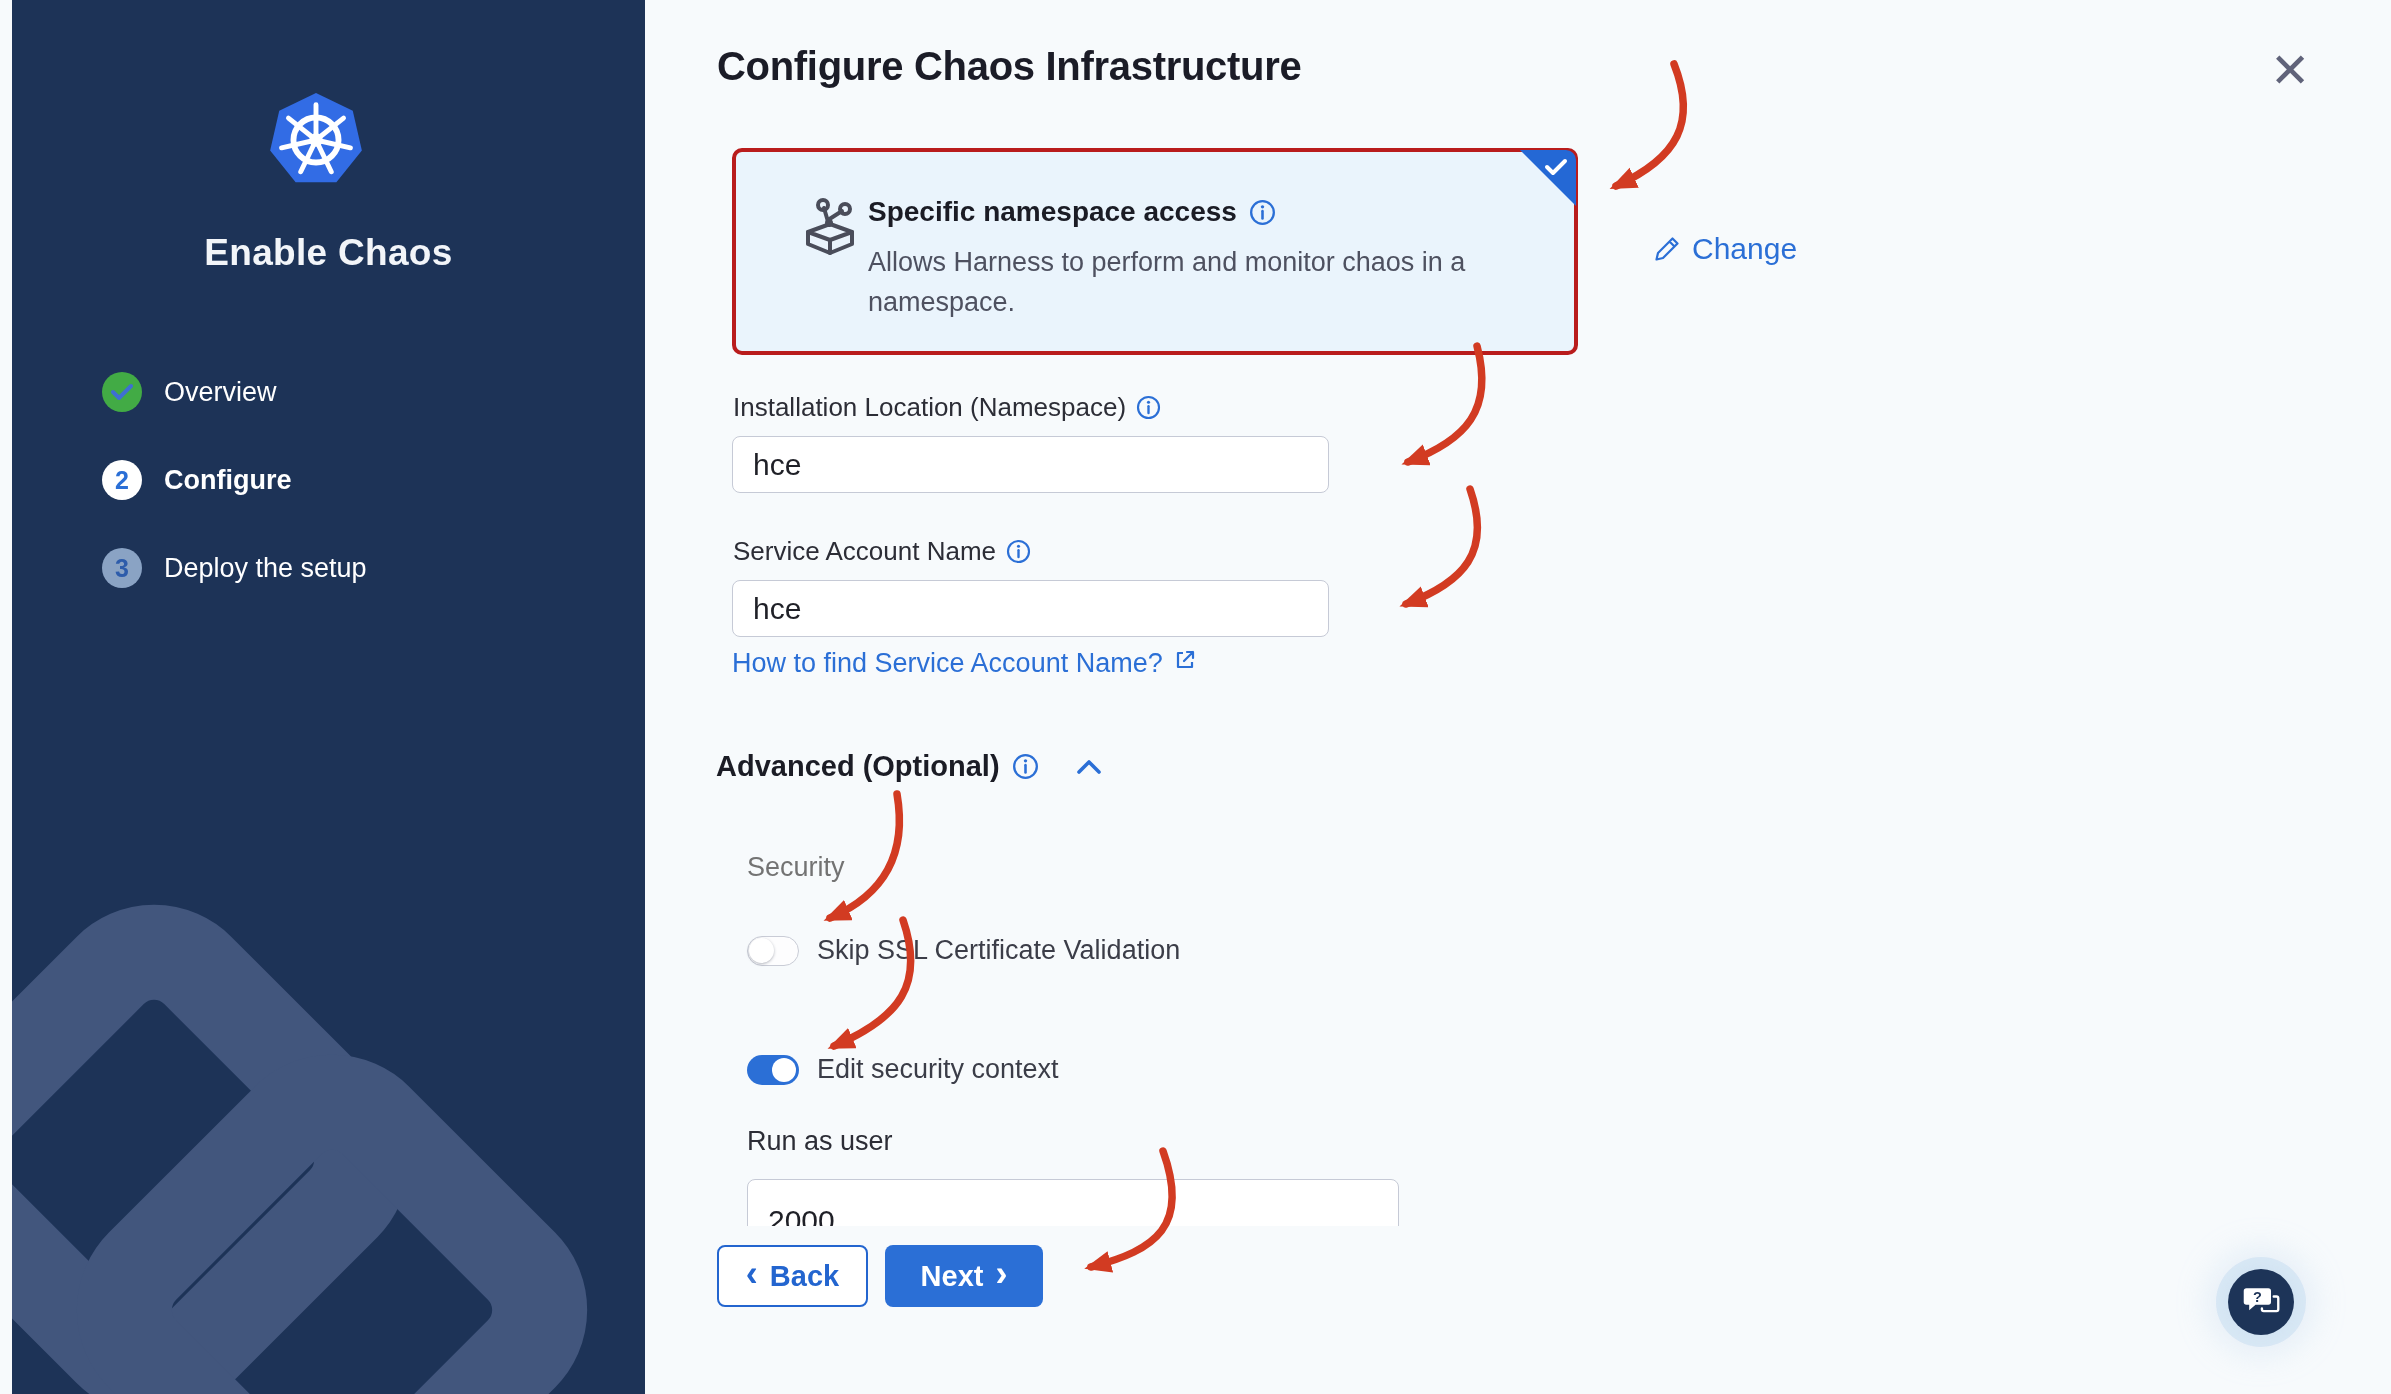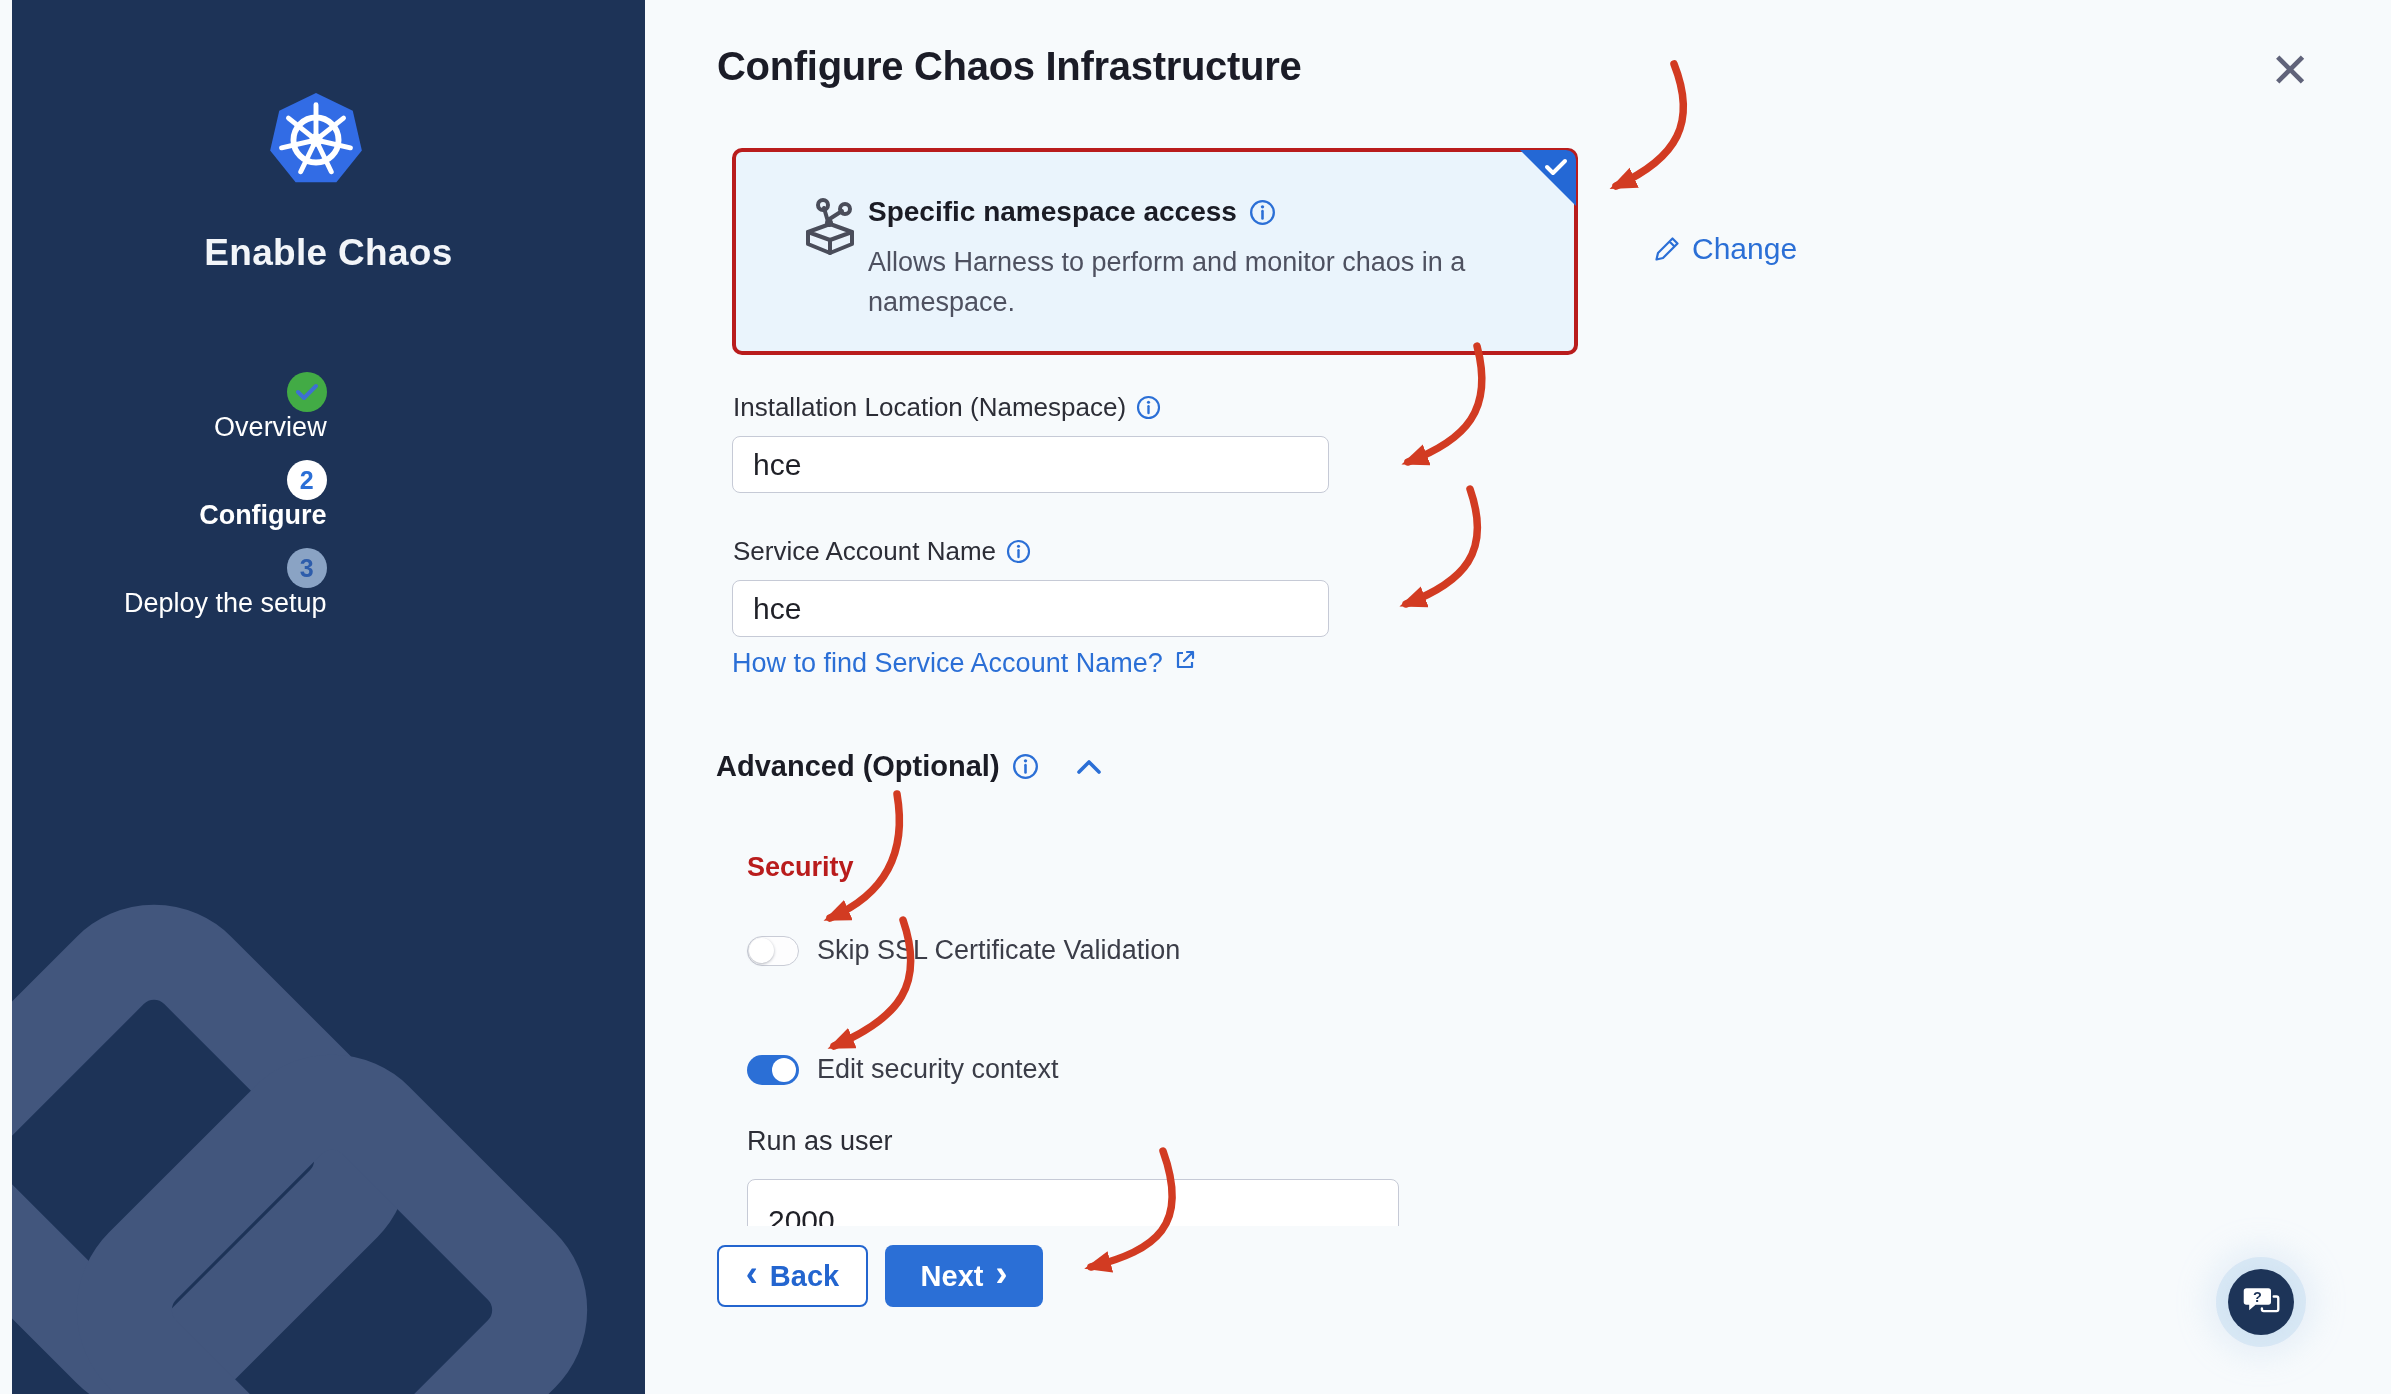--- a/index.html
+++ b/index.html
@@ -5,21 +5,21 @@
   * { margin:0; padding:0; box-sizing:border-box; }
   body { font-family:"Liberation Sans", sans-serif; background:#e8eaee; }
   .app { position:relative; width:2391px; height:1394px; background:#f7fafc; overflow:hidden; }
 
   
   .sidebar { position:absolute; left:12px; top:0; width:633px; height:1394px; background:#1d3357; overflow:hidden; }
   .sidebar-logo { position:absolute; left:255px; top:91px; width:98px; height:98px; }
   .sidebar-title { position:absolute; left:0; top:232px; width:633px; text-align:center;
                    color:#f2f5f9; font-size:37px; font-weight:700; letter-spacing:.3px; }
   .steps { position:absolute; left:90px; top:372px; }
-  .step { display:flex; align-items:flex-end; height:40px; margin-bottom:48px; cursor:pointer;flex-direction:column; }
+  .step { display:flex; align-items:center; height:40px; margin-bottom:48px; cursor:pointer; }
   .step-circle { width:40px; height:40px; border-radius:50%; display:flex; align-items:center; justify-content:center;
                  font-size:25px; font-weight:700; flex:0 0 40px; }
   .step-done .step-circle { background:#42ab45; }
   .step-active .step-circle { background:#ffffff; color:#2b6fd6; }
   .step-pending .step-circle { background:#8aa3c4; color:#2d5cab; }
   .step-label { color:#ffffff; font-size:27px; margin-left:22px; font-weight:400; }
   .step-active .step-label { font-weight:700; }
   .watermark { position:absolute; left:-130px; top:880px; }
 
   
@@ -46,21 +46,21 @@
   .text-input { position:absolute; width:597px; height:57px; background:#ffffff; border:1.5px solid #c6cad6;
                 border-radius:8px; font-size:30px; color:#1f2027; padding:0 20px;
                 font-family:"Liberation Sans", sans-serif; }
   .help-link { position:absolute; left:732px; top:648px; display:flex; align-items:flex-start; gap:10px;
                color:#2b6fd6; font-size:27px; cursor:pointer; }
 
   .advanced-row { position:absolute; left:716px; top:750px; display:flex; align-items:center; gap:12px; }
   .advanced-label { font-size:29px; font-weight:700; color:#1b1c25; }
   .collapse-btn { margin-left:24px; cursor:pointer; display:flex; align-items:center; }
 
-  .security-label { position:absolute; left:747px; top:852px; font-size:27px; font-weight:700; color:#b91c1c; }
+  .security-label { position:absolute; left:747px; top:852px; font-size:27px; font-weight:400; color:#737373; }
 
   .toggle-row { position:absolute; display:flex; align-items:center; gap:18px; }
   .toggle { width:52px; height:30px; border-radius:15px; position:relative; cursor:pointer; flex:0 0 52px; }
   .toggle.off { background:#fdfdfe; border:1.5px solid #c9ccd6; }
   .toggle.off .knob { position:absolute; left:1px; top:1px; width:25px; height:25px; border-radius:50%;
                       background:#ffffff; box-shadow:0 1px 3px rgba(40,48,70,.35); }
   .toggle.on { background:#2b6fd6; }
   .toggle.on .knob { position:absolute; right:3px; top:3px; width:24px; height:24px; border-radius:50%; background:#ffffff; }
   .toggle-label { font-size:27px; color:#3b3d48; }
 

